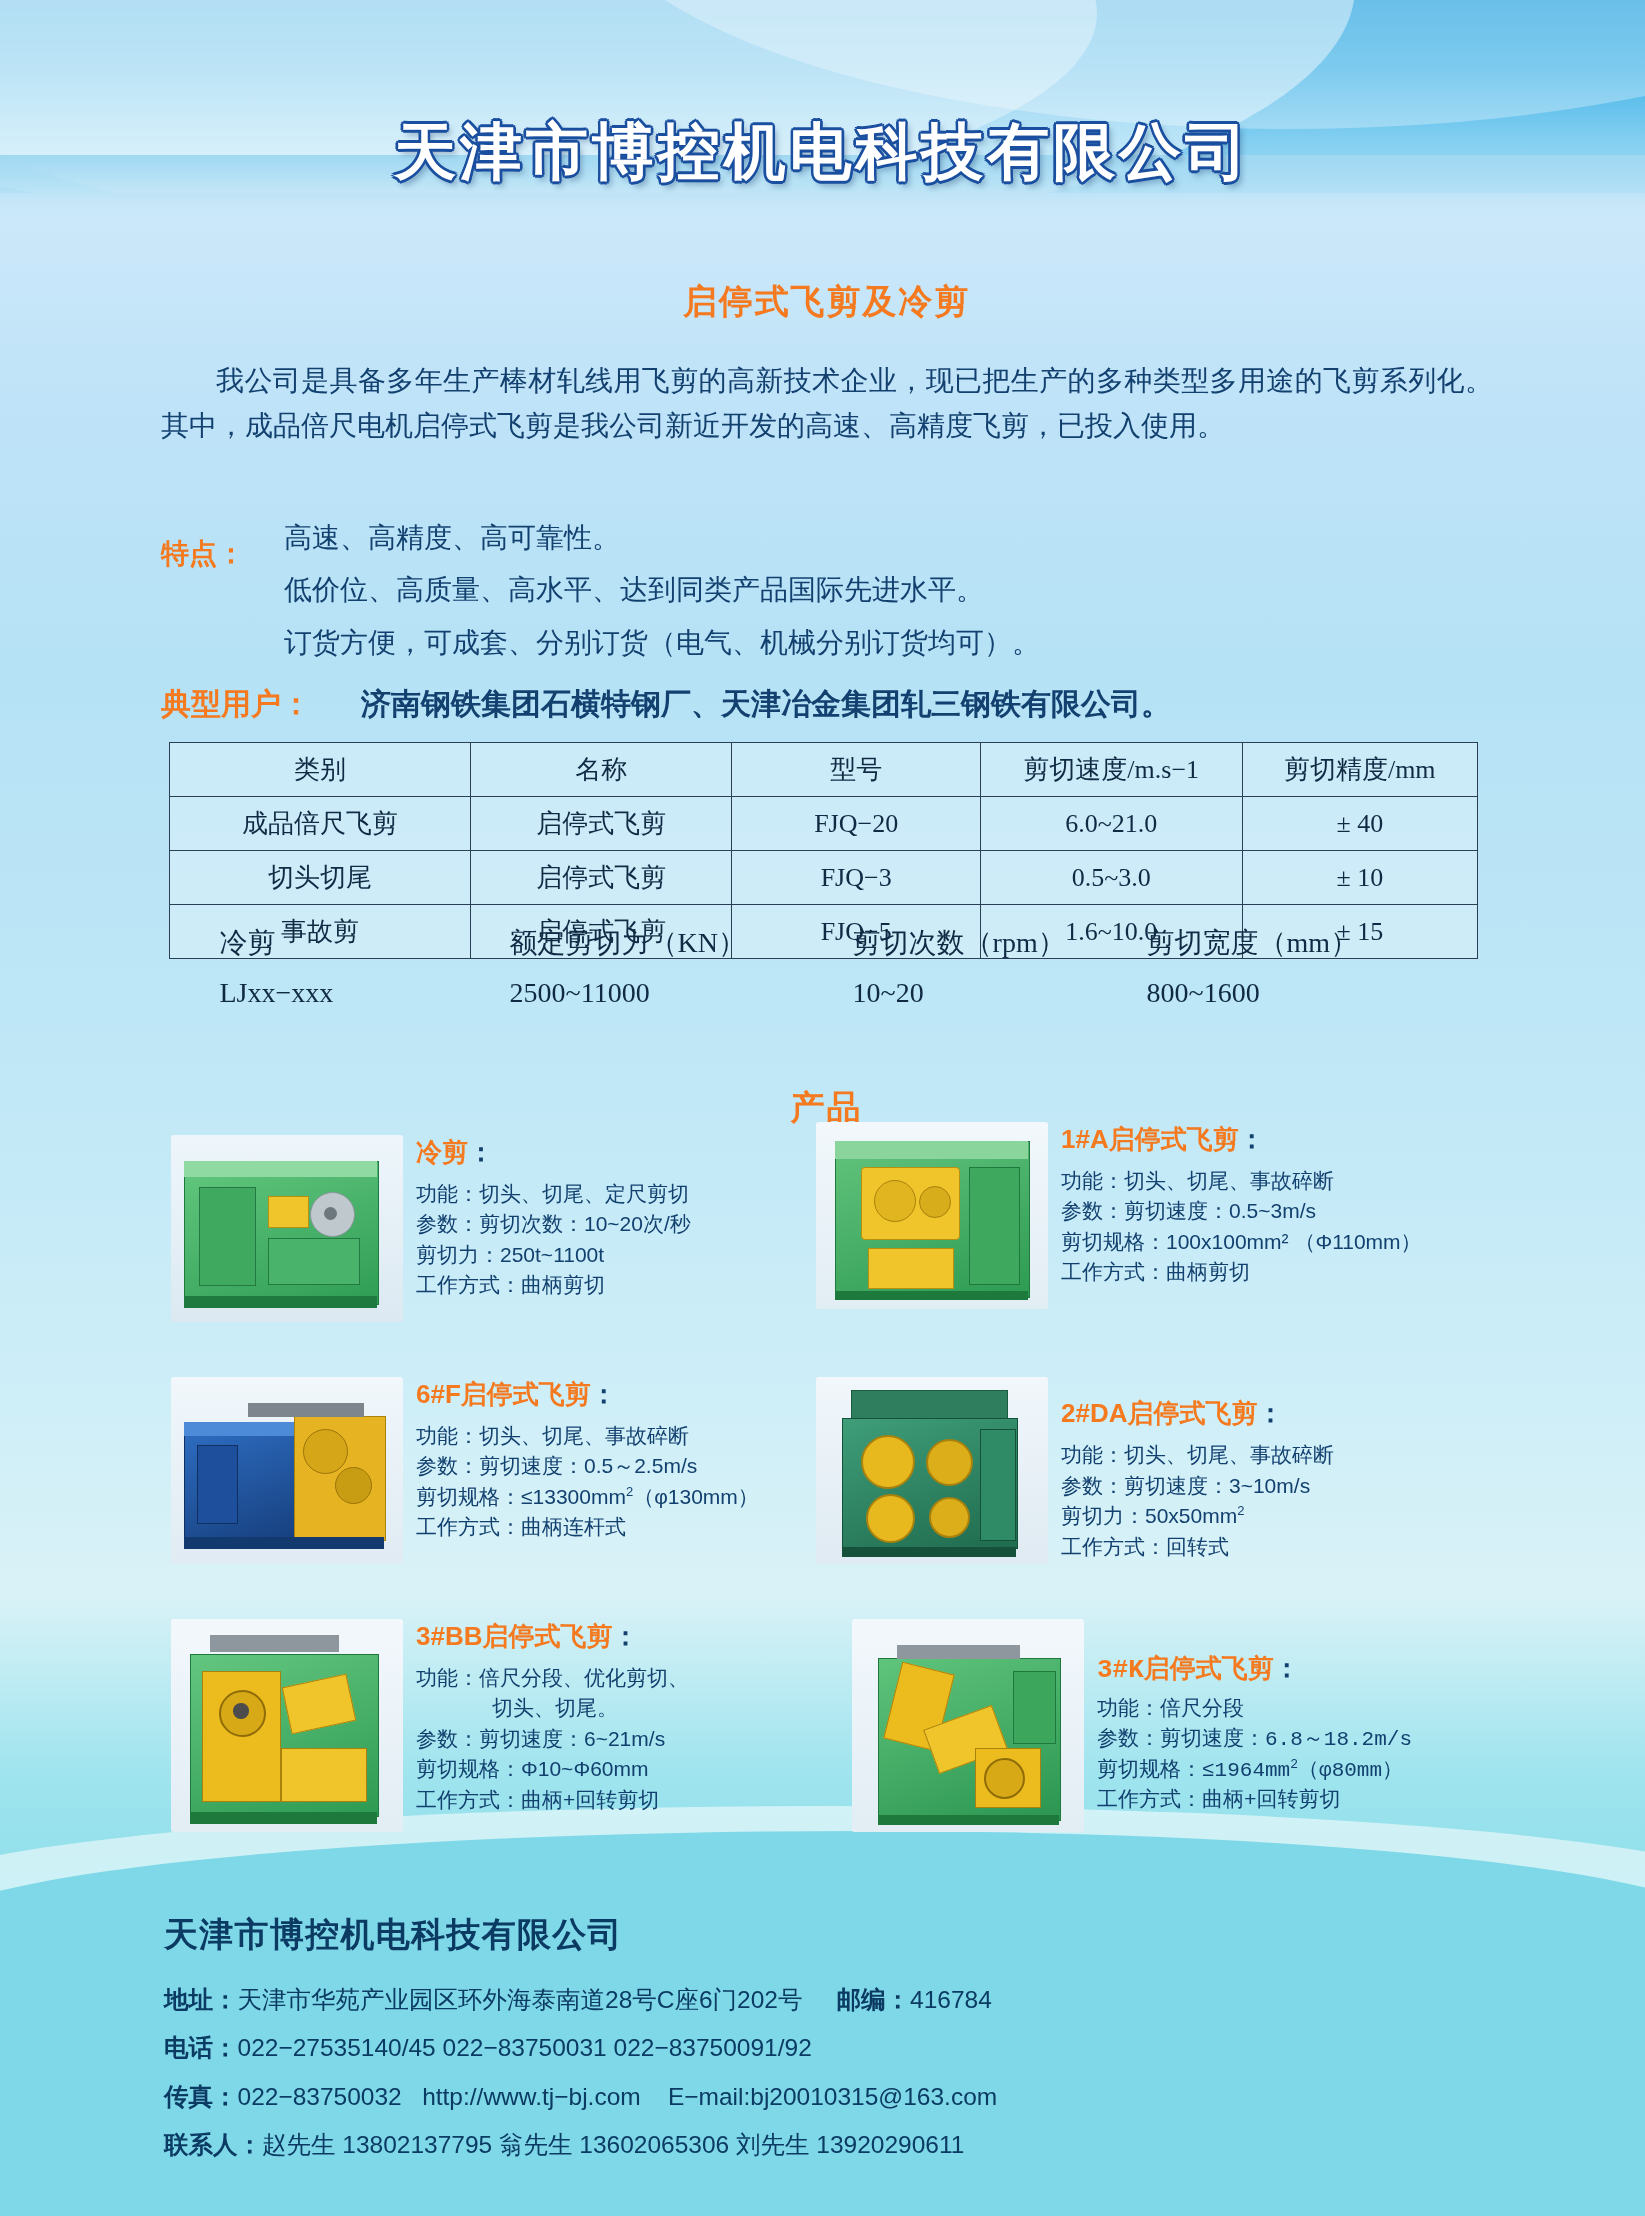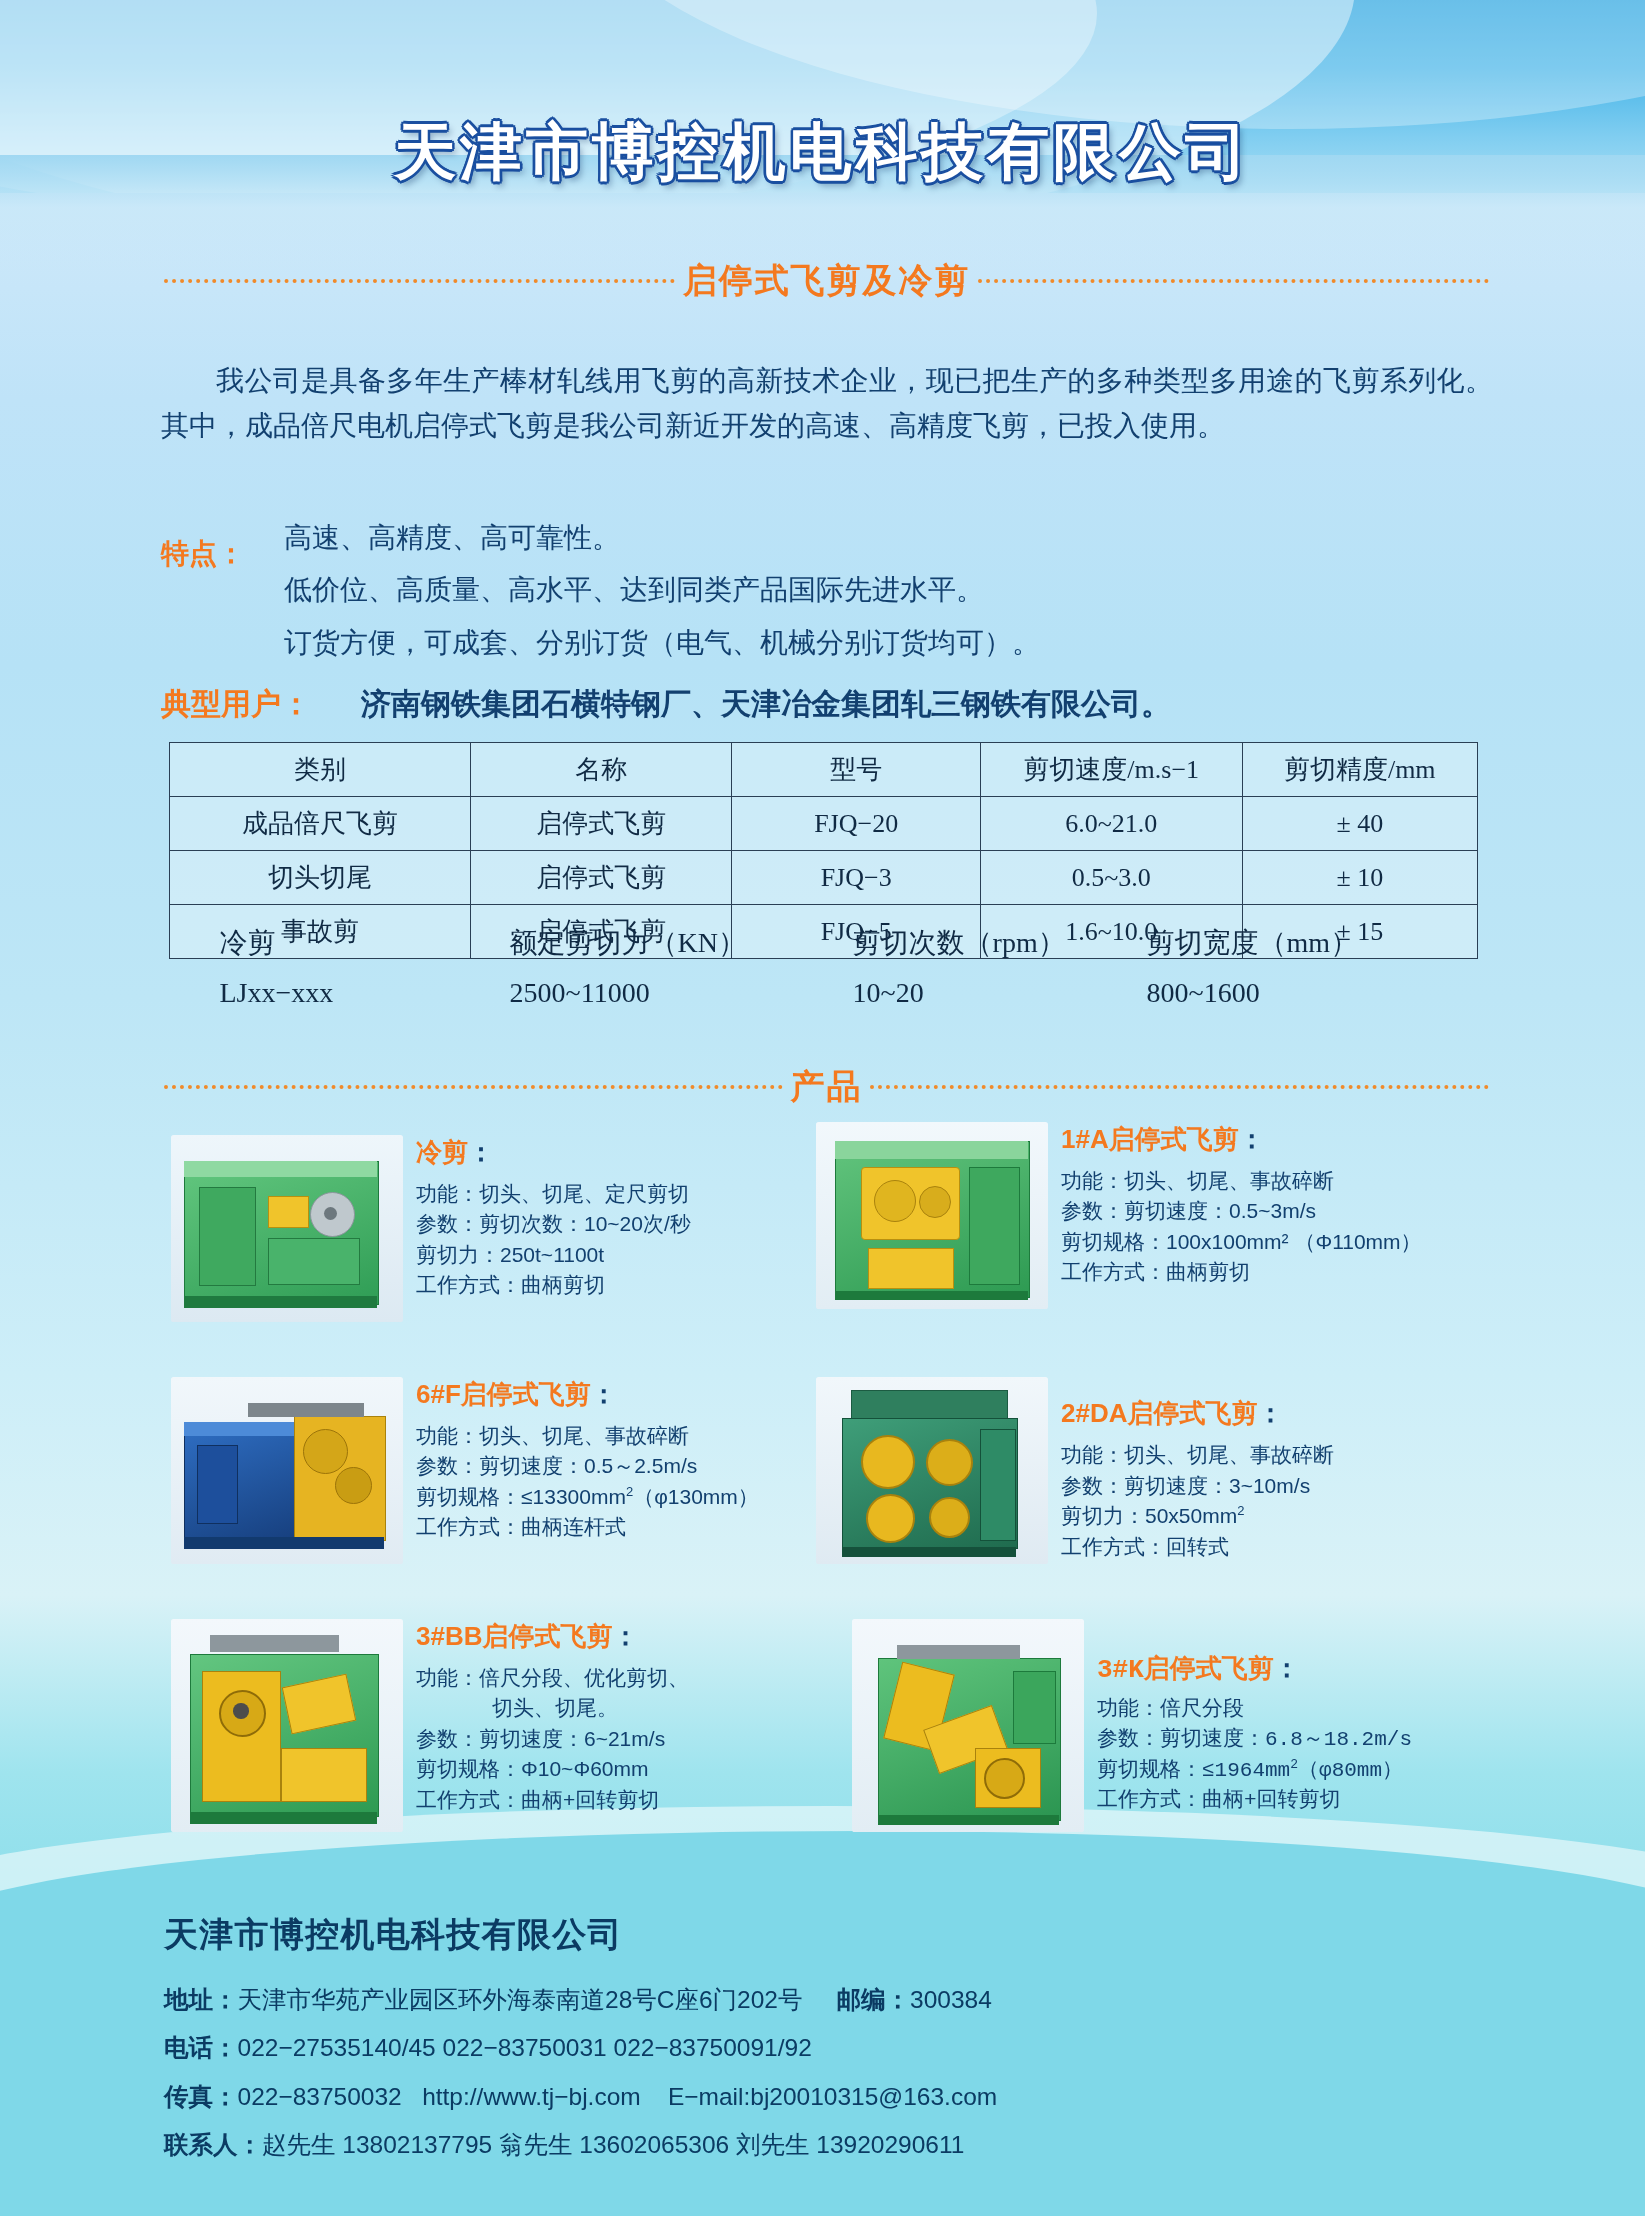--- a/index.html
+++ b/index.html
@@ -95,21 +95,22 @@
     text-shadow:
       -1.9px -1.9px 0 #1a4fa0, 1.9px -1.9px 0 #1a4fa0, -1.9px 1.9px 0 #1a4fa0, 1.9px 1.9px 0 #1a4fa0,
       0 -2.6px 0 #1a4fa0, 0 2.6px 0 #1a4fa0, -2.6px 0 0 #1a4fa0, 2.6px 0 0 #1a4fa0,
       3.9px 5.2px 6.4px rgba(10,40,90,0.35);
   }
   
   .sec-head {
     position: absolute;
     display: flex;
     align-items: center;
-    gap: 8px;
+    gap: 17px;
+    flex-direction: column;
   }
   .sec-head .rule {
     flex: 1 1 auto;
     height: 0;
     border-top: 4.5px dotted #f08a2a;
   }
   .sec-head .txt {
     flex: 0 0 auto;
     font-size: 34px;
     font-weight: bold;
@@ -471,21 +472,21 @@
         <div class="line">功能：倍尺分段</div>
         <div class="line">参数：剪切速度：6.8～18.2m/s</div>
         <div class="line">剪切规格：≤1964mm<sup>2</sup>（φ80mm）</div>
         <div class="line">工作方式：曲柄+回转剪切</div>
       </div>
     </div>
 
     <div class="footer-company">天津市博控机电科技有限公司</div>
 
     <div class="footer-line" id="footer-line-1">
-      <span class="lbl">地址：</span><span>天津市华苑产业园区环外海泰南道28号C座6门202号</span><span>&nbsp;&nbsp;&nbsp;&nbsp;&nbsp;</span><span class="lbl">邮编：</span><span>300384</span>
+      <span class="lbl">地址：</span><span>天津市华苑产业园区环外海泰南道28号C座6门202号</span><span>&nbsp;&nbsp;&nbsp;&nbsp;&nbsp;</span><span class="lbl">邮编：</span><span>416784</span>
     </div>
 
     <div class="footer-line" id="footer-line-2">
       <span class="lbl">电话：</span><span>022−27535140/45    022−83750031    022−83750091/92</span>
     </div>
 
     <div class="footer-line" id="footer-line-3">
       <span class="lbl">传真：</span><span>022−83750032</span><span>&nbsp;&nbsp;&nbsp;</span><span>http://www.tj−bj.com</span><span>&nbsp;&nbsp;&nbsp;&nbsp;</span><span>E−mail:bj20010315@163.com</span>
     </div>
 

